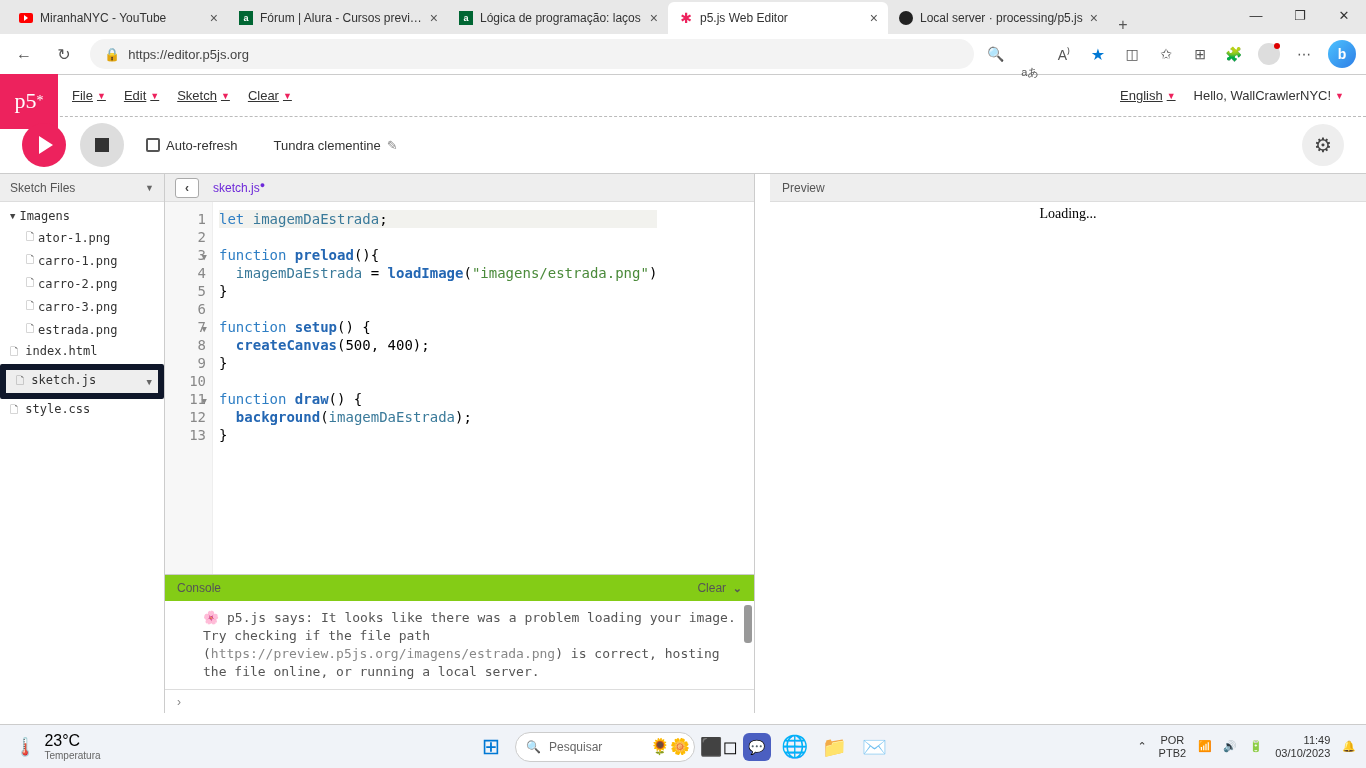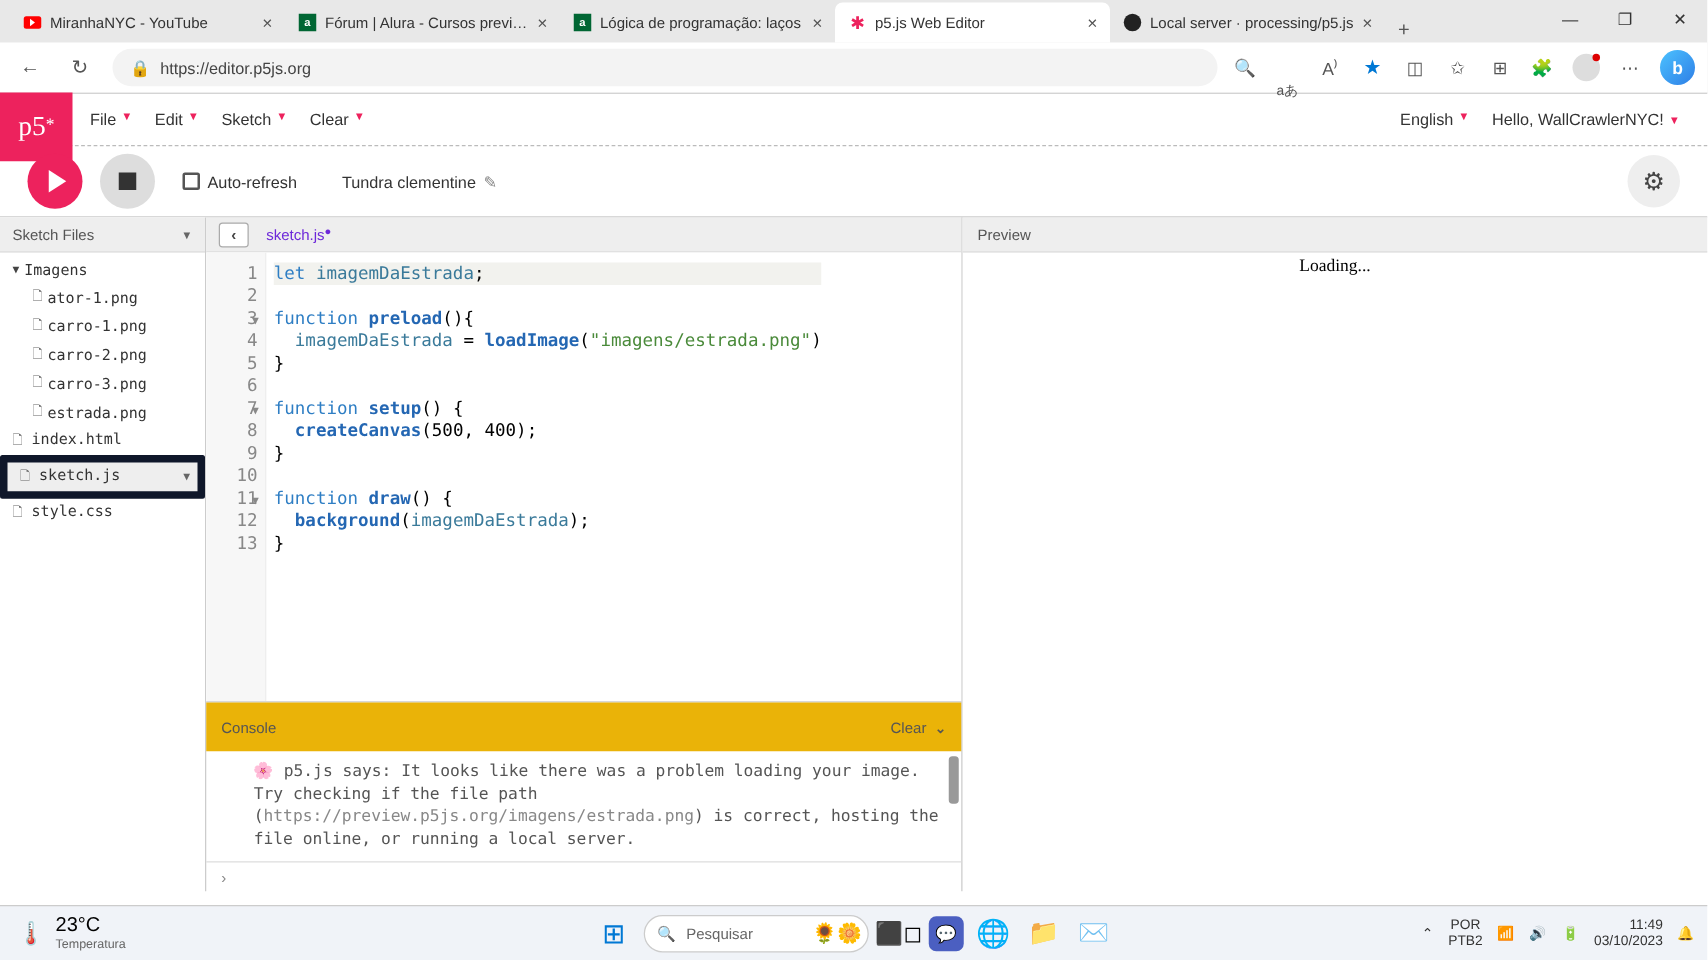--- a/index.html
+++ b/index.html
@@ -24,21 +24,21 @@
 .addr-icon { width: 20px; height: 20px; display: flex; align-items: center; justify-content: center; color: #555; font-size: 14px; }
 .profile-dot { width: 22px; height: 22px; border-radius: 50%; background: #ddd; position: relative; }
 .profile-dot::after { content:''; position:absolute; top:0; right:0; width:6px;height:6px;background:#d00;border-radius:50%; }
 .bing-copilot { width: 28px; height: 28px; border-radius: 50%; display:flex;align-items:center;justify-content:center;background:linear-gradient(135deg,#4cc2ff,#2e7ee6);color:#fff;font-weight:bold;font-size:14px; }
 
 
 .app { position: relative; }
 .p5-header { height: 42px; display: flex; align-items: center; border-bottom: 1px dashed #bbb; }
 .p5-logo { width: 58px; height: 55px; background: #ed225d; color: #fff; display: flex; align-items: center; justify-content: center; font-weight: 500; font-size: 22px; margin-top: -1px; margin-bottom: -12px; font-family: Georgia, serif; }
 .menu-items { display: flex; gap: 18px; padding-left: 14px; }
-.menu-item { color: #333; font-size: 13px; display: flex; align-items: flex-start; gap: 4px; }
+.menu-item { color: #333; font-size: 13px; display: flex; align-items: center; gap: 4px; text-decoration: underline; }
 .menu-arrow { color: #ed225d; font-size: 9px; }
 .header-right { margin-left: auto; display: flex; gap: 18px; padding-right: 22px; align-items: center;}
 .hello { color: #333; font-size: 13px; display:flex;align-items:center;gap:4px;}
 
 .toolbar { height: 56px; display: flex; align-items: center; padding: 0 22px; gap: 14px; }
 .play-btn { width: 44px; height: 44px; border-radius: 50%; background: #ed225d; display: flex; align-items: center; justify-content: center; }
 .play-btn::after { content:''; border-left: 14px solid #fff; border-top: 9px solid transparent; border-bottom: 9px solid transparent; margin-left: 3px; }
 .stop-btn { width: 44px; height: 44px; border-radius: 50%; background: #ddd; display: flex; align-items: center; justify-content: center; }
 .stop-btn::after { content:''; width: 14px; height: 14px; background: #333; }
 .autorefresh { display: flex; align-items: center; gap: 6px; color: #333; font-size: 13px; margin-left: 8px;}
@@ -65,28 +65,28 @@
 .gutter-line { position: relative; }
 .fold { position:absolute; right:-1px; top:2px; color:#888; font-size:9px;}
 .code { padding: 8px 0 0 6px; line-height: 18px; white-space: pre; }
 .code .kw { color: #2e7ec4; }
 .code .var { color: #3a7a9a; }
 .code .builtin { color: #2467b3; font-weight: bold; }
 .code .str { color: #4a8a3a; }
 .hl-line { background: #f2f2ee; display: block; width: 100%;}
 
 .console-wrap { border-top: 1px solid #ccc; }
-.console-header { height: 39px; background: #eab308; display: flex; align-items: center; padding: 0 12px; font-size: 12px; color: #555; justify-content: space-between;}
+.console-header { height: 26px; background: #84cc16; display: flex; align-items: center; padding: 0 12px; font-size: 12px; color: #555; justify-content: space-between;}
 .console-body { height: 88px; overflow-y: auto; padding: 8px 12px 8px 38px; font-family: 'Lucida Console', monospace; font-size: 13px; line-height: 18px; position: relative;}
 .console-msg { color: #555; }
 .console-link { color: #888; }
 .console-scrollbar { position:absolute; right:2px; top:4px; width:8px; height:38px; background:#999; border-radius:3px;}
 .console-footer { height: 24px; border-top: 1px solid #ddd; display:flex;align-items:center;padding:0 12px;color:#888;}
 
-.preview-pane { width: 596px; }
+.preview-pane { width: 596px; margin-left: 15px; }
 .preview-header { height: 28px; background: #eee; display: flex; align-items: center; padding: 0 12px; font-size: 12px; color: #555; border-bottom: 1px solid #ddd;}
 .preview-body { padding: 4px 8px; font-family: Georgia, serif; font-size: 14px; text-align: center; }
 
 
 .taskbar { position: absolute; bottom: 0; left: 0; right: 0; height: 44px; background: #f0f3f8; border-top: 1px solid #ccc; display: flex; align-items: center; }
 .weather { display: flex; align-items: center; gap: 8px; padding-left: 14px; }
 .tb-center { position: absolute; left: 50%; transform: translateX(-50%); display: flex; align-items: center; gap: 8px; }
 .tb-icon { width: 32px; height: 32px; display: flex; align-items: center; justify-content: center; font-size: 18px; border-radius: 4px; }
 .search-box { width: 180px; height: 30px; background: #fff; border: 1px solid #ccc; border-radius: 15px; display: flex; align-items: center; padding: 0 10px; gap: 8px; color: #666; font-size: 12px; position:relative;}
 .search-decor { position:absolute; right:4px; font-size:16px;}

